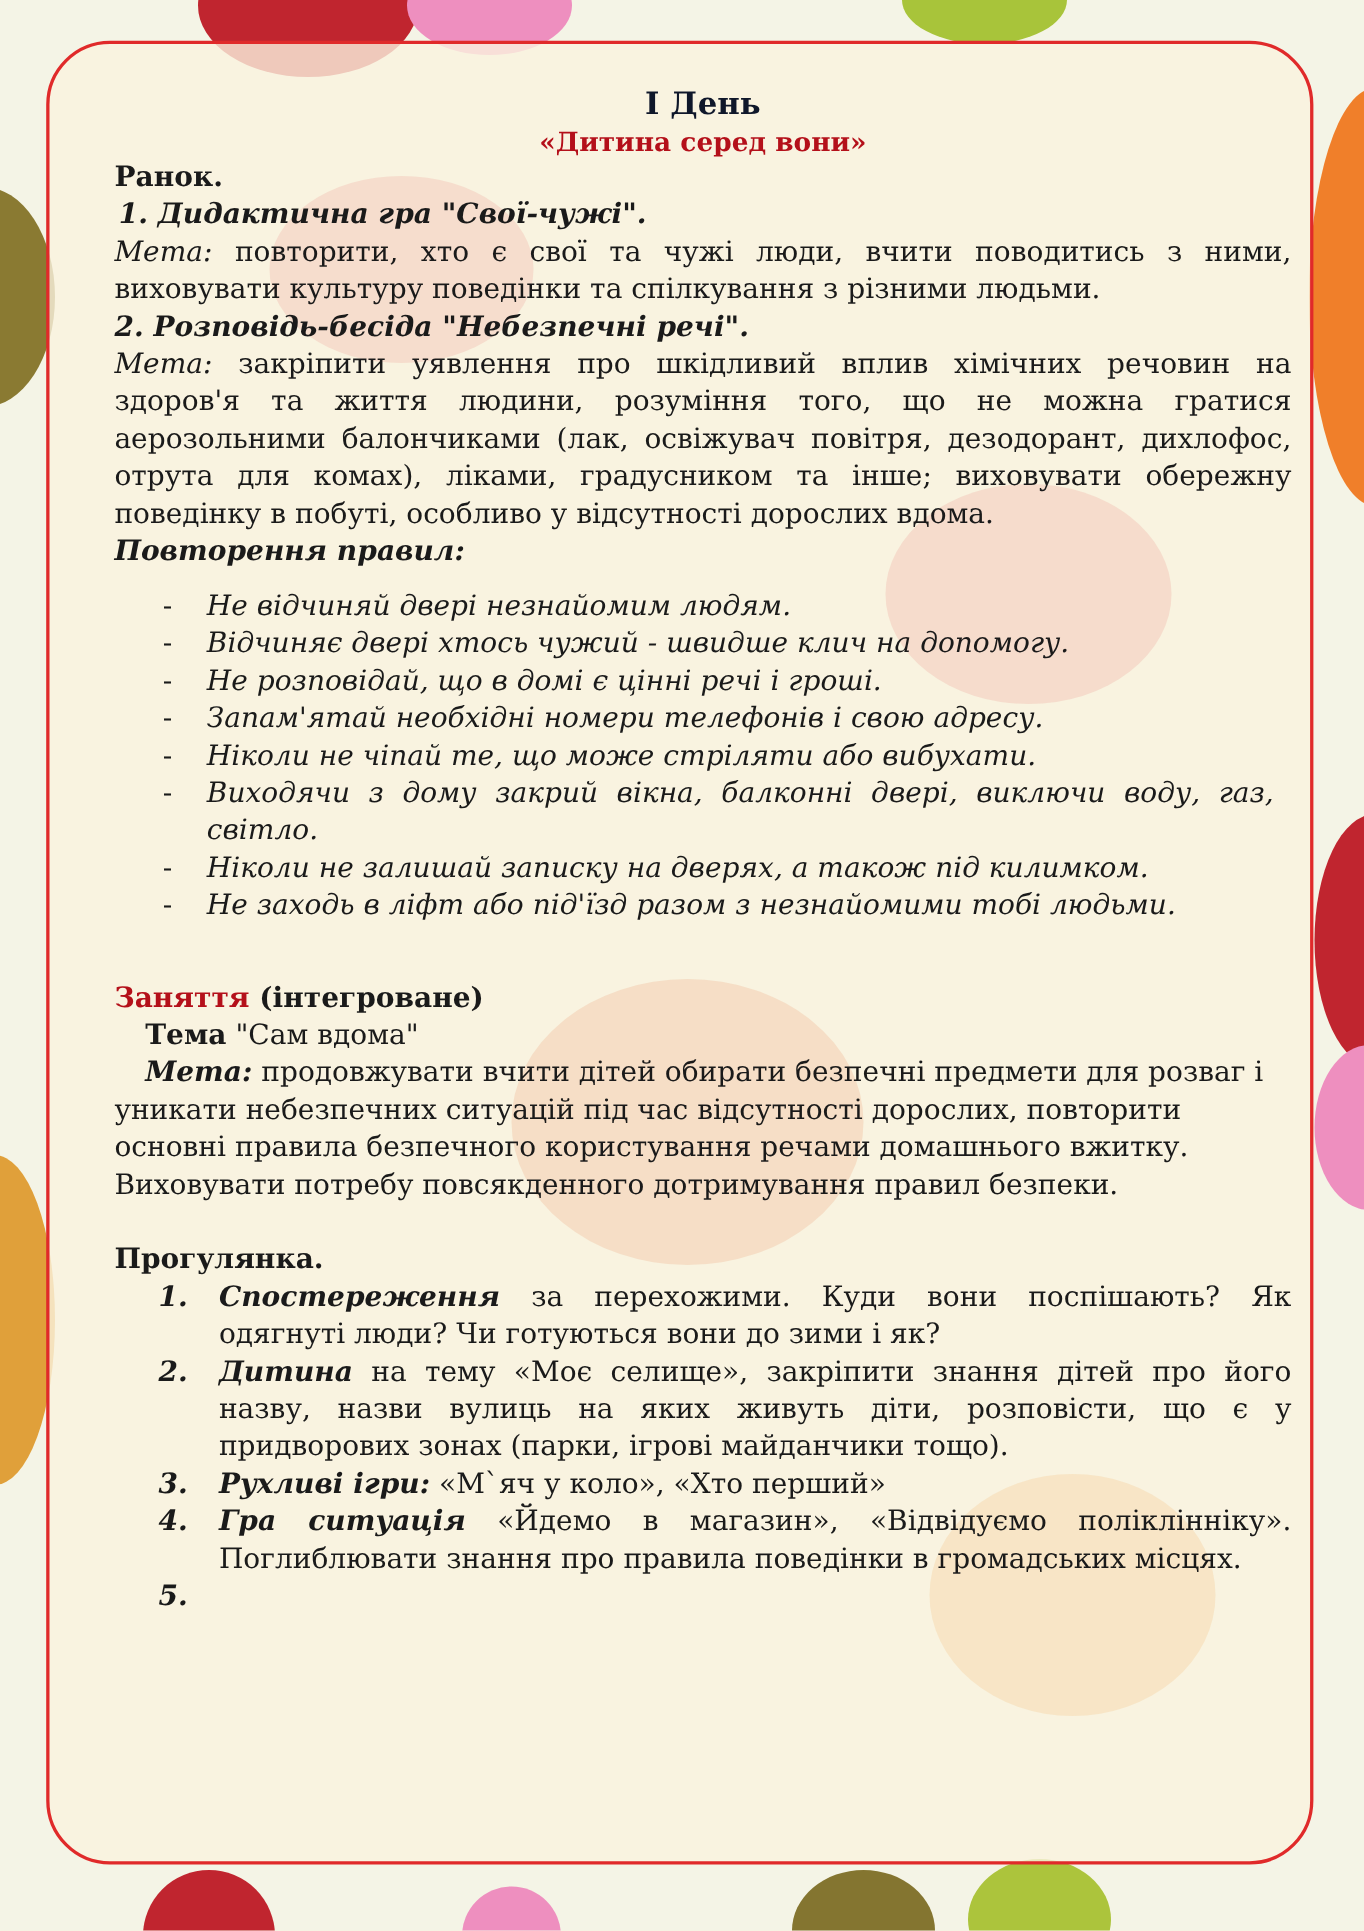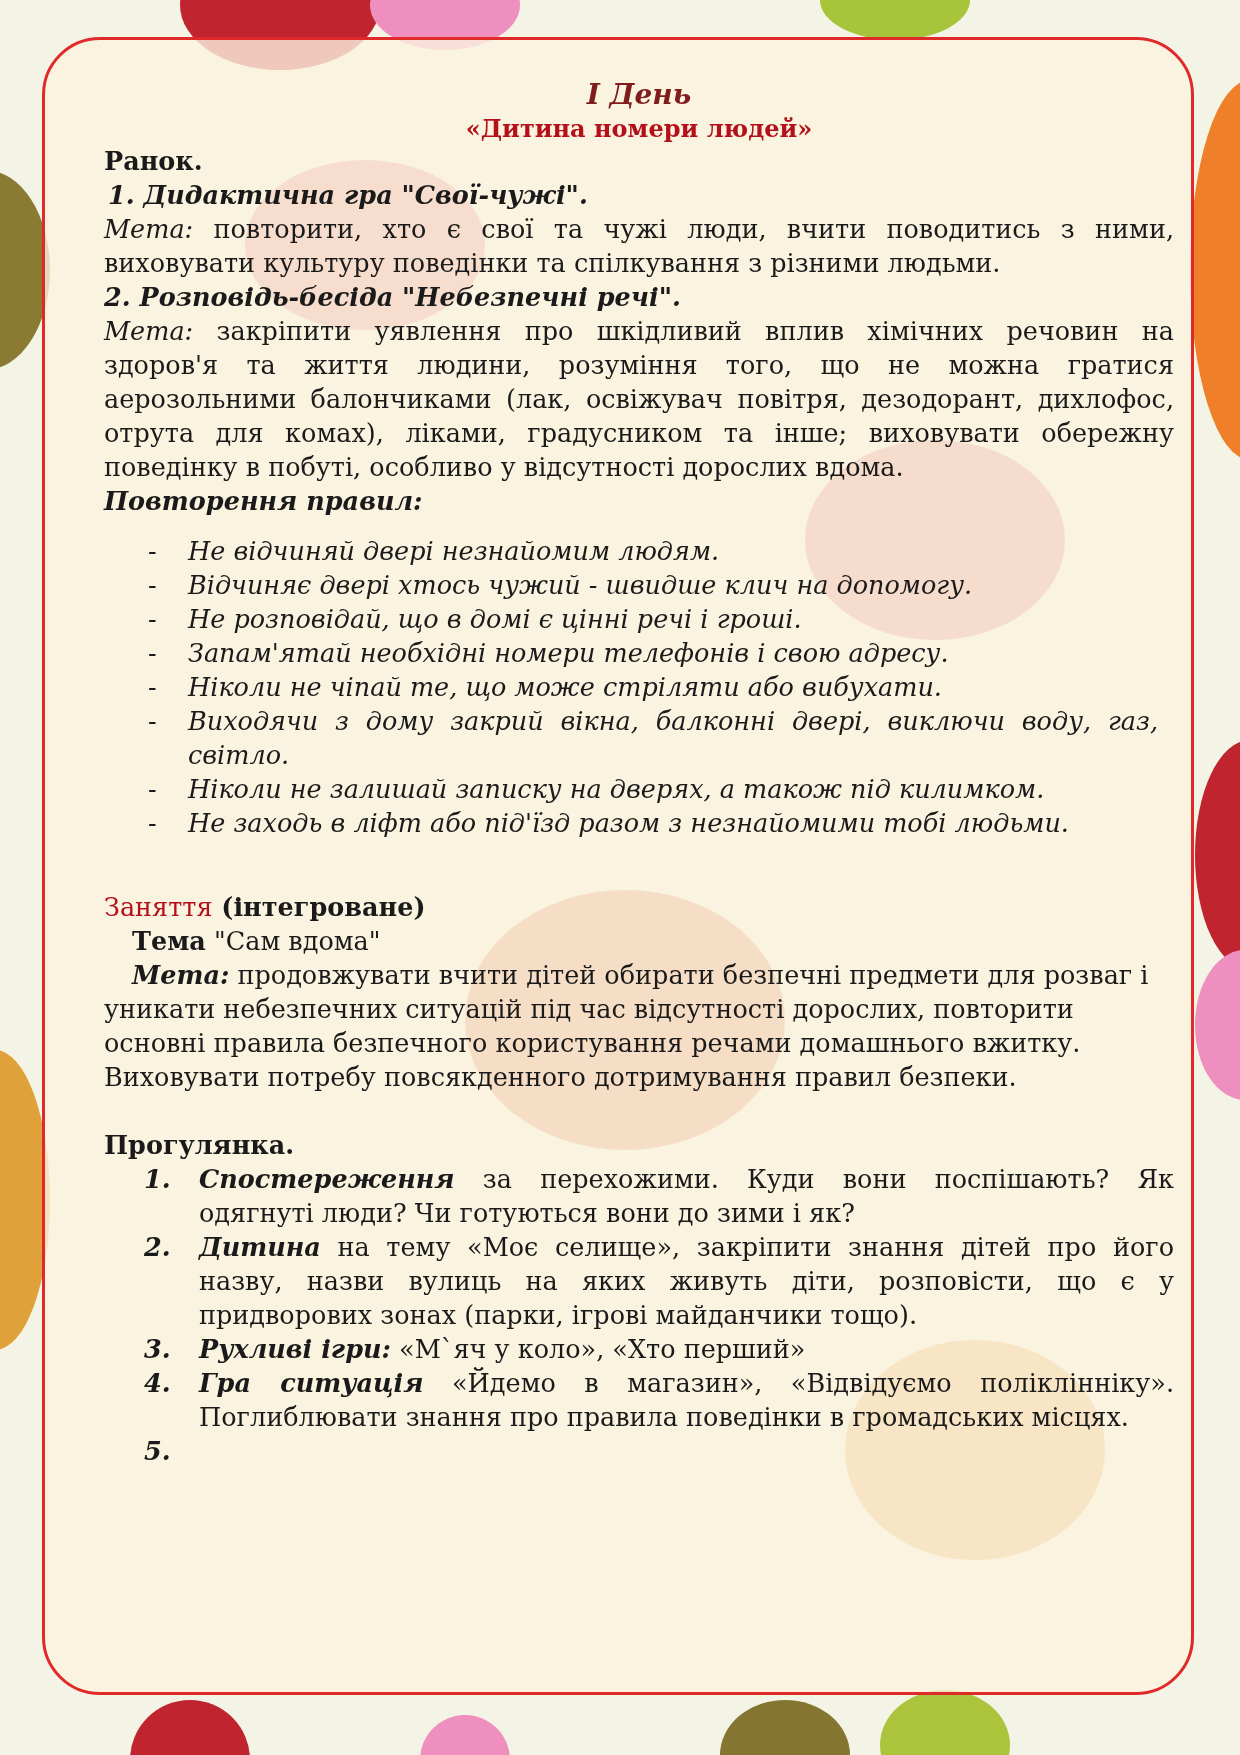--- a/index.html
+++ b/index.html
@@ -13,27 +13,27 @@
     position:absolute; left:42px; top:37px; width:1152px; height:1658px;
     border:3px solid #e02a2a; border-radius:58px;
     background:rgba(250,243,222,0.80);
     box-sizing:border-box;
   }
   .content {
     position:absolute; left:104px; top:76px; width:1070px;
     font-size:25.5px; line-height:34px; color:#1a1a1a;
     font-family:"DejaVu Serif", serif;
   }
-  .title { text-align:center; color:#7f1d1d; font-weight:bold; font-style:italic; font-size:28px; line-height:38px; }
+  .title { text-align:center; color:#0f172a; font-weight:bold; font-size:28px; line-height:38px; }
   .subtitle { text-align:center; color:#b4101a; font-weight:bold; font-size:24px; line-height:30px; }
   .b { font-weight:bold; }
   .bi { font-weight:bold; font-style:italic; }
   .i { font-style:italic; }
   .just { text-align:justify; }
-  .red { color:#b4101a; font-weight:normal;text-align:right; }
+  .red { color:#b4101a; font-weight:bold;text-align:right; }
   ul.rules { list-style:none; margin:16px; padding:0 0 0 28px; }
   ul.rules li { font-style:italic; position:relative; padding-left:40px; }
   ul.rules li::before { content:"-"; position:absolute; left:0; font-style:normal; }
   ol.walk { list-style:none; margin:0; padding:0 0 0 40px; }
   ol.walk li { position:relative; padding-left:55px; text-align:justify; }
   ol.walk li .num { position:absolute; left:0; font-weight:bold; font-style:italic; }
   .gap { height:34px; }
   .indent { padding-left:28px; }
 </style>
 </head>
@@ -56,21 +56,21 @@
 
 <div class="frame">
   <div class="deco" style="left:200px;top:120px;width:240px;height:170px;background:rgba(240,180,170,0.35);"></div>
   <div class="deco" style="left:760px;top:400px;width:260px;height:200px;background:rgba(240,170,160,0.3);"></div>
   <div class="deco" style="left:420px;top:850px;width:320px;height:260px;background:rgba(240,175,140,0.3);"></div>
   <div class="deco" style="left:800px;top:1300px;width:260px;height:220px;background:rgba(245,200,140,0.3);"></div>
 </div>
 
 <div class="content">
   <div class="title">І День</div>
-  <div class="subtitle">«Дитина номери людей»</div>
+  <div class="subtitle">«Дитина серед вони»</div>
 
   <div class="b">Ранок.</div>
   <div class="bi" style="padding-left:4px;">1. Дидактична гра "Свої-чужі".</div>
   <div class="just">
     <span class="i">Мета:</span><span> повторити, хто є свої та чужі люди, вчити поводитись з ними, виховувати культуру поведінки та спілкування з різними людьми.</span>
   </div>
   <div class="bi">2. Розповідь-бесіда "Небезпечні речі".</div>
   <div class="just">
     <span class="i">Мета:</span><span> закріпити уявлення про шкідливий вплив хімічних речовин на здоров'я та життя людини, розуміння того, що не можна гратися аерозольними балончиками (лак, освіжувач повітря, дезодорант, дихлофос, отрута для комах), ліками, градусником та інше; виховувати обережну поведінку в побуті, особливо у відсутності дорослих вдома.</span>
   </div>

